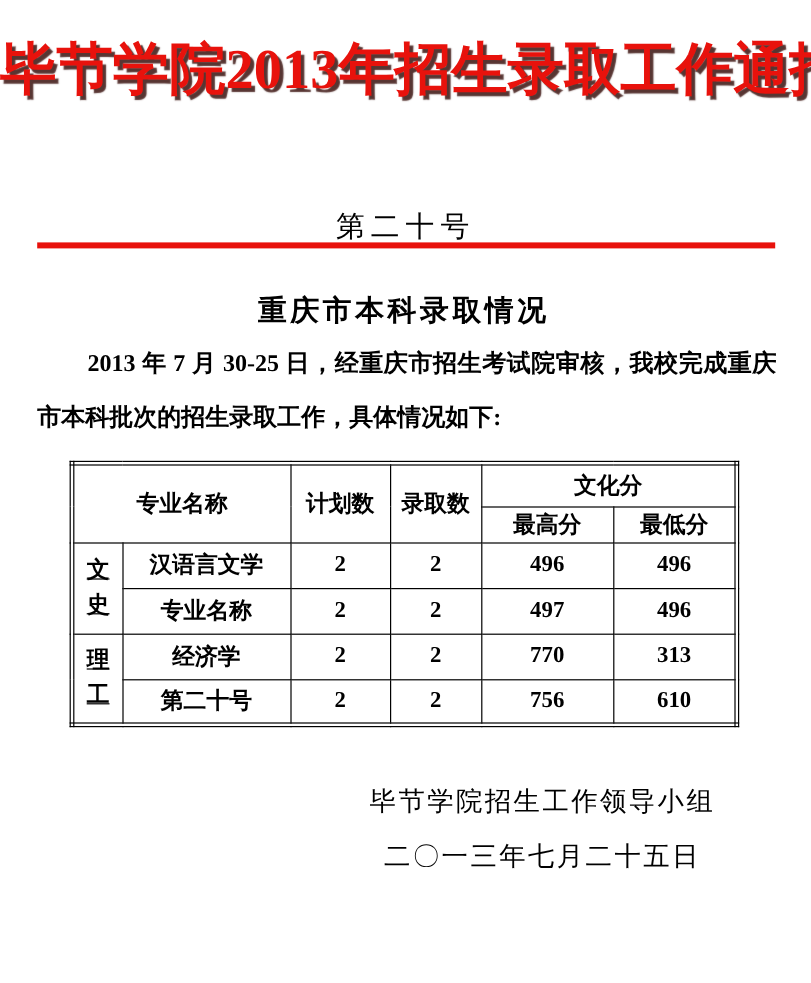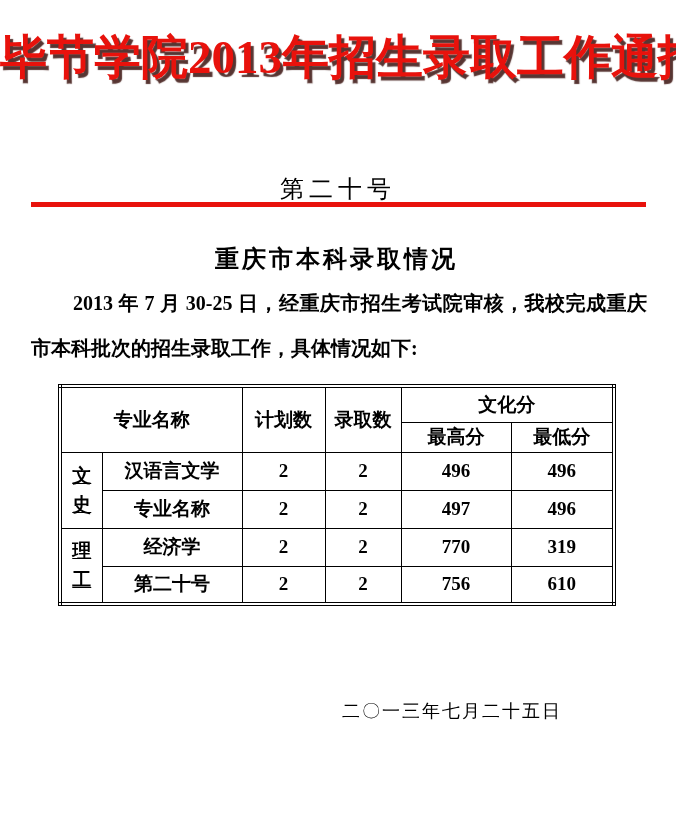--- a/index.html
+++ b/index.html
@@ -84,21 +84,21 @@
     position: absolute;
     top: 653px; left: 229px; width: 446px;
     text-align: center;
     font-size: 22px;
     letter-spacing: 2px;
   }
   .footer-date {
     position: absolute;
     top: 699px; left: 229px; width: 446px;
     text-align: center;
-    font-size: 18px;
+    font-size: 22px;
     letter-spacing: 2px;
   }
 </style>
 </head>
 <body>
 
 <div class="page">
 
   <div class="notice-title">毕节学院2013年招生录取工作通报</div>
 
@@ -147,28 +147,29 @@
           <td>497</td>
           <td>496</td>
         </tr>
 
         <tr class="d">
           <td rowspan="2" class="cat-cell"><span>理工</span></td>
           <td class="major-cell">经济学</td>
           <td>2</td>
           <td>2</td>
           <td>770</td>
-          <td>319</td>
+          <td>313</td>
         </tr>
         <tr class="d">
           <td class="major-cell">第二十号</td>
           <td>2</td>
           <td>2</td>
           <td>756</td>
           <td>610</td>
         </tr>
       </tbody>
     </table>
   </div>
 
+  <div class="footer-signature">毕节学院招生工作领导小组</div>
   <div class="footer-date">二〇一三年七月二十五日</div>
 
 </div>
 
 </body></html>

